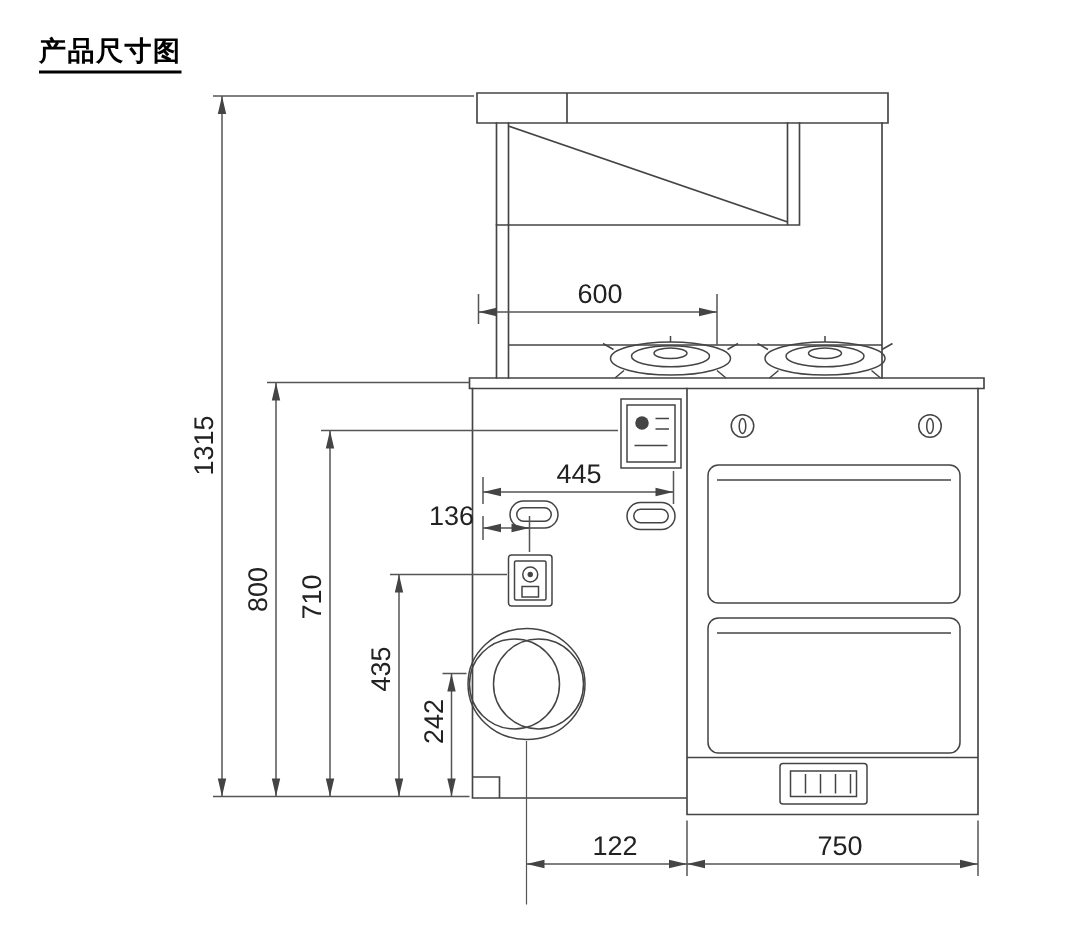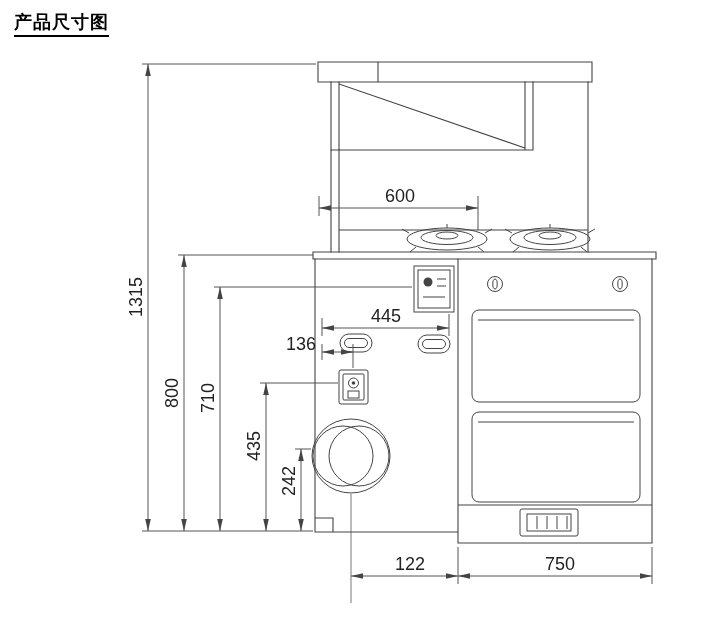--- a/index.html
+++ b/index.html
@@ -11,21 +11,21 @@
     width: 713px;
     height: 631px;
     position: relative;
     overflow: hidden;
     font-family: "Liberation Sans", sans-serif;
   }
   .page-title {
     position: absolute;
     left: 14px;
     top: 10px;
-    margin: 0;
+    margin: 12px;
     font-size: 18px;
     font-weight: 700;
     color: #000;
     letter-spacing: 1px;
     border-bottom: 2.5px solid #000;
     padding-bottom: 1px;
     display: inline-block;
     font-family: "Liberation Sans", sans-serif;
   }
   svg.drawing {

